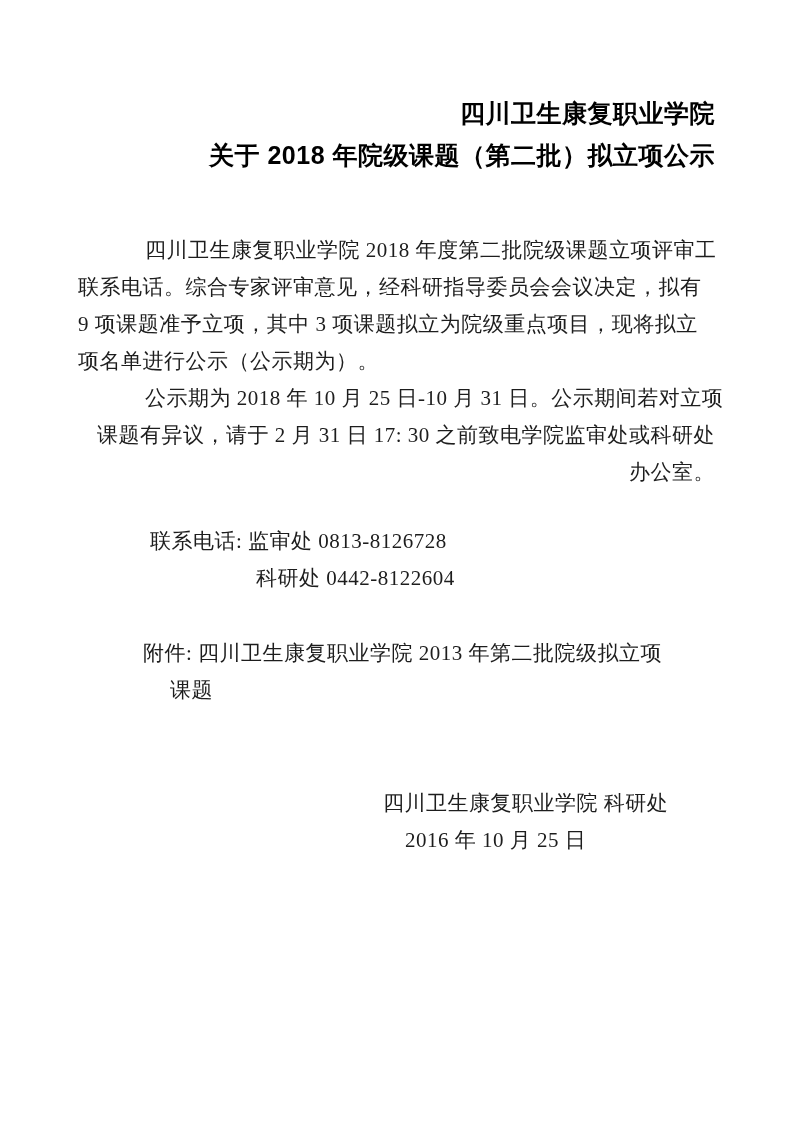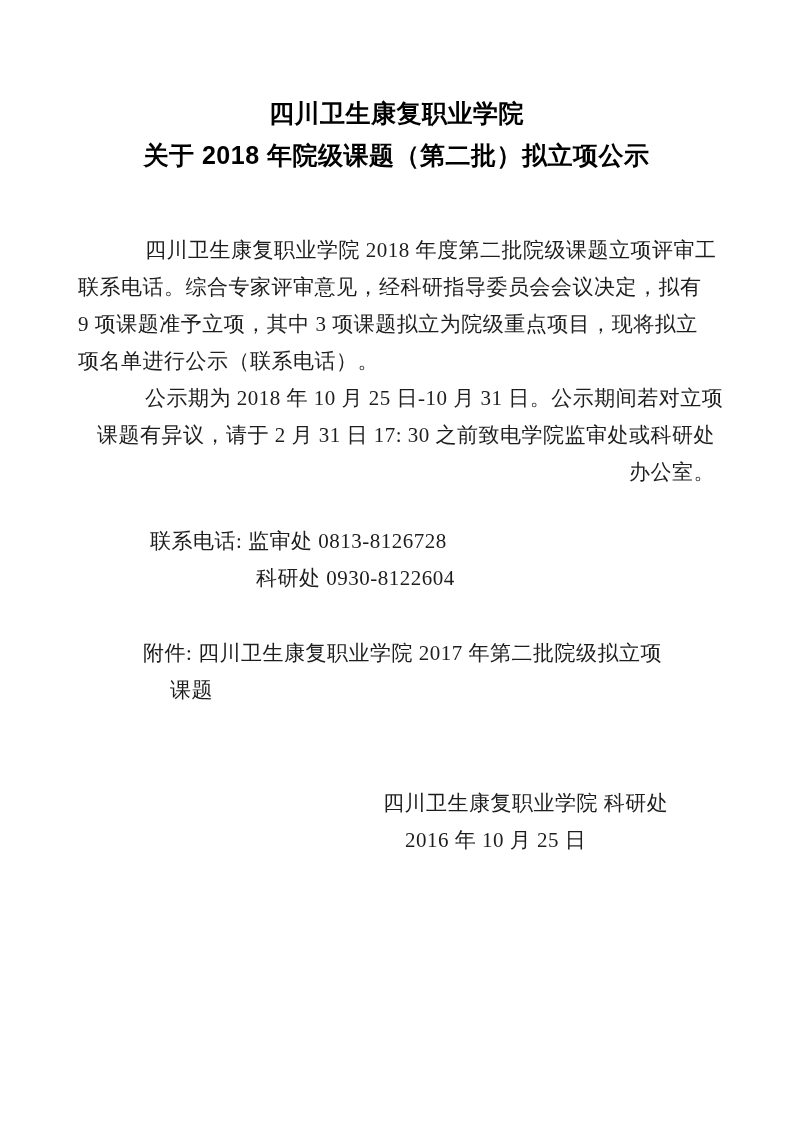--- a/index.html
+++ b/index.html
@@ -15,21 +15,21 @@
     background: #ffffff;
     box-sizing: border-box;
     padding: 92px 78px 0 78px;
     color: #1d1d1d;
     font-family: "Liberation Serif", "DejaVu Serif", serif;
     font-size: 21px;
     overflow: hidden;
   }
   .title, .subtitle {
     margin: 0;
-    text-align: center;
+    text-align: right;
     font-family: "Liberation Sans", "DejaVu Sans", sans-serif;
     font-weight: 700;
     font-size: 25px;
     line-height: 42px;
     color: #000000;
     letter-spacing: 0.5px;
     white-space: nowrap;
   }
   .line {
     line-height: 37px;
@@ -55,36 +55,36 @@
 <div class="page">
 
   <h1 class="title">四川卫生康复职业学院</h1>
 
   <h2 class="subtitle">关于 2018 年院级课题（第二批）拟立项公示</h2>
 
   <div class="para-1">
     <div class="line indent">四川卫生康复职业学院 2018 年度第二批院级课题立项评审工</div>
     <div class="line">联系电话。综合专家评审意见，经科研指导委员会会议决定，拟有</div>
     <div class="line">9 项课题准予立项，其中 3 项课题拟立为院级重点项目，现将拟立</div>
-    <div class="line">项名单进行公示（联系电话）。</div>
+    <div class="line">项名单进行公示（公示期为）。</div>
   </div>
 
   <div class="para-2">
     <div class="line indent">公示期为 2018 年 10 月 25 日-10 月 31 日。公示期间若对立项</div>
     <div class="line">课题有异议，请于 2 月 31 日 17: 30 之前致电学院监审处或科研处</div>
     <div class="line">办公室。</div>
   </div>
 
   <div class="contact-block">
     <div class="line contact-line-1">联系电话: 监审处 0813-8126728</div>
-    <div class="line contact-line-2">科研处 0930-8122604</div>
+    <div class="line contact-line-2">科研处 0442-8122604</div>
   </div>
 
   <div class="attachment-block">
-    <div class="line attachment-line-1">附件: 四川卫生康复职业学院 2017 年第二批院级拟立项</div>
+    <div class="line attachment-line-1">附件: 四川卫生康复职业学院 2013 年第二批院级拟立项</div>
     <div class="line attachment-line-2">课题</div>
   </div>
 
   <div class="signature-block">
     <div class="line signature-org">四川卫生康复职业学院 科研处</div>
     <div class="line signature-date">2016 年 10 月 25 日</div>
   </div>
 
 </div>
 

